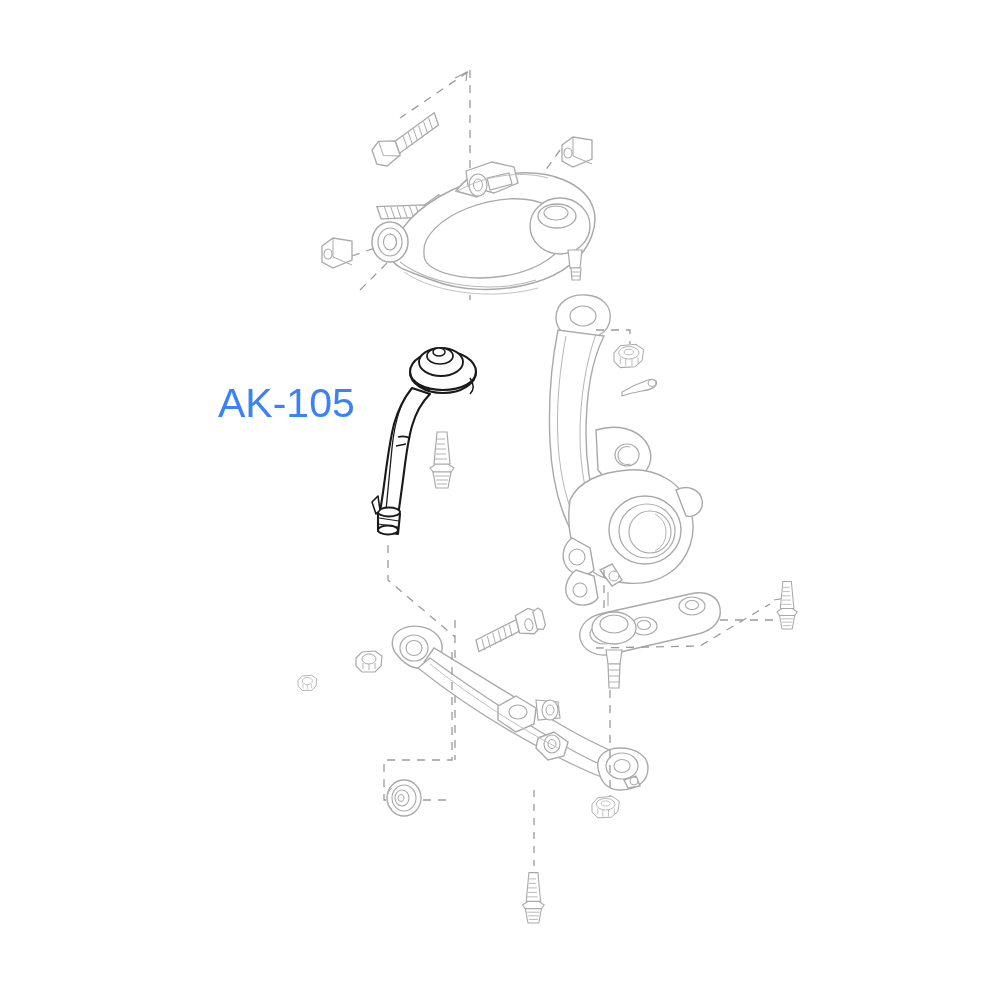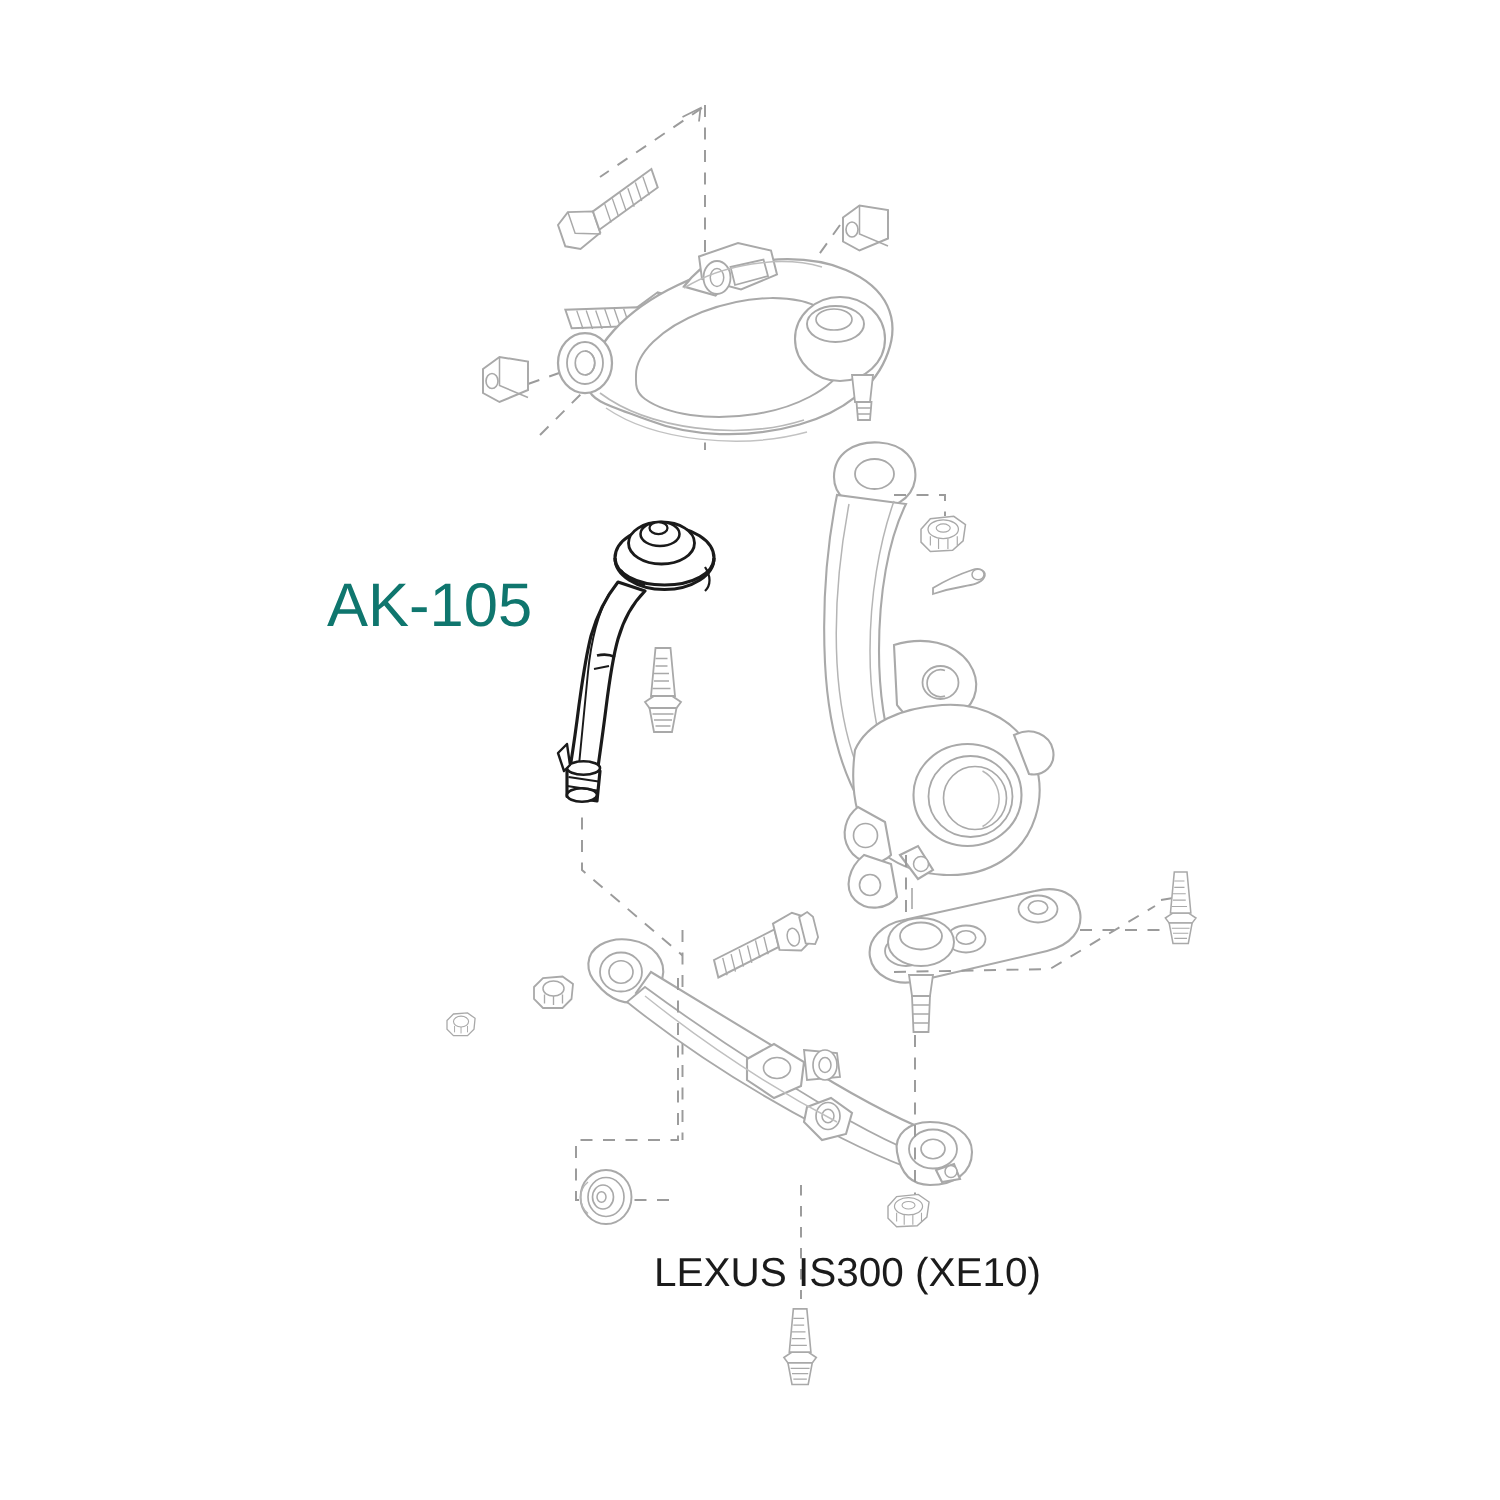--- a/index.html
+++ b/index.html
@@ -7,21 +7,21 @@
   body{
     width:1000px;height:1000px;position:relative;overflow:hidden;
     font-family:"Liberation Sans","DejaVu Sans",sans-serif;
     background:#ffffff;
   }
   #stage{position:absolute;inset:0;width:1000px;height:1000px;}
   svg.layer{position:absolute;left:0;top:0;width:1000px;height:1000px;}
 
   .label-part{
     position:absolute;
-    color:#0f766e;
+    color:#3b82f6;
     font-size:41px;
     font-weight:400;
     letter-spacing:0px;
     white-space:nowrap;
     font-family:"Liberation Sans","DejaVu Sans",sans-serif;
   }
   .caption{
     position:absolute;
     color:#1b1b1b;
     font-size:27px;
@@ -352,16 +352,15 @@
       <ellipse cx="389" cy="512" rx="11" ry="4.5" stroke-width="1.8"></ellipse>
       <ellipse cx="388" cy="530" rx="10" ry="4.5" stroke-width="1.8"></ellipse>
       <path d="M379,518 l20,3 M378,524 l20,3" fill="none" stroke="#1a1a1a" stroke-width="1.2"></path>
 
       <path d="M378,496 l-6,6 l4,12 l4,-4 z" stroke-width="1.6"></path>
     </g>
   </svg>
 
   <div class="label-part" style="left:218px; top:380px;">AK-105</div>
 
-  <div class="caption" style="left:0px; top:833px; width:1000px; padding-left:130px; box-sizing:border-box;">LEXUS IS300 (XE10)</div>
 
 
 </div>
 
 </body></html>

